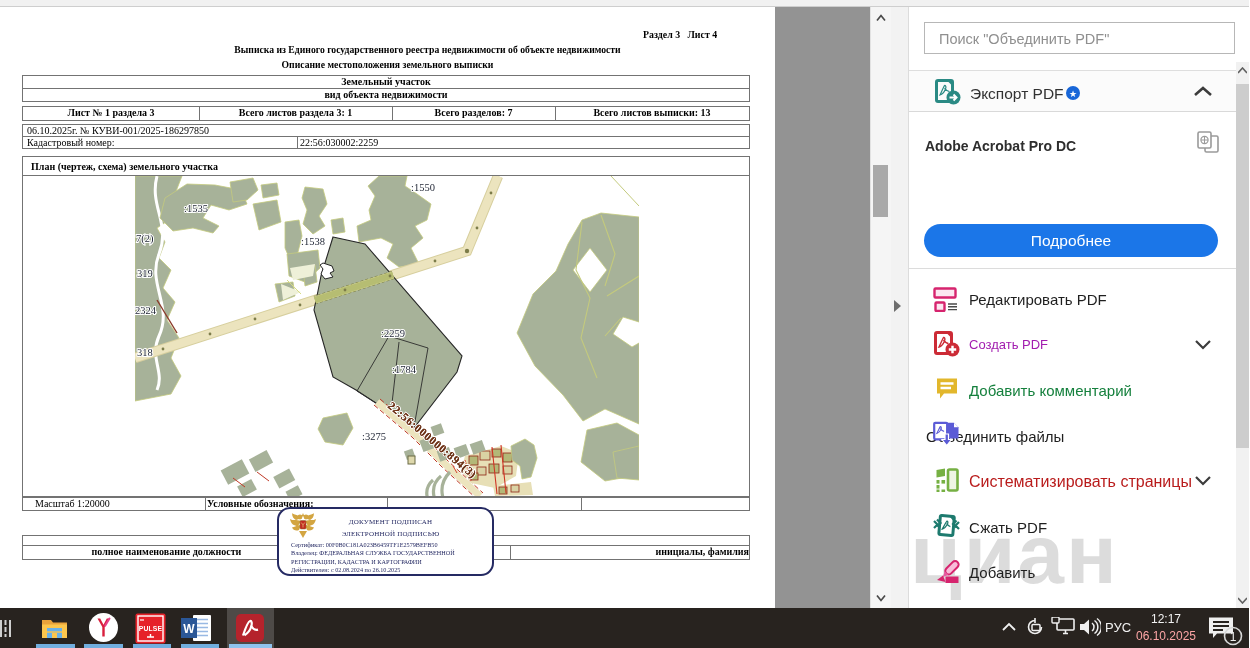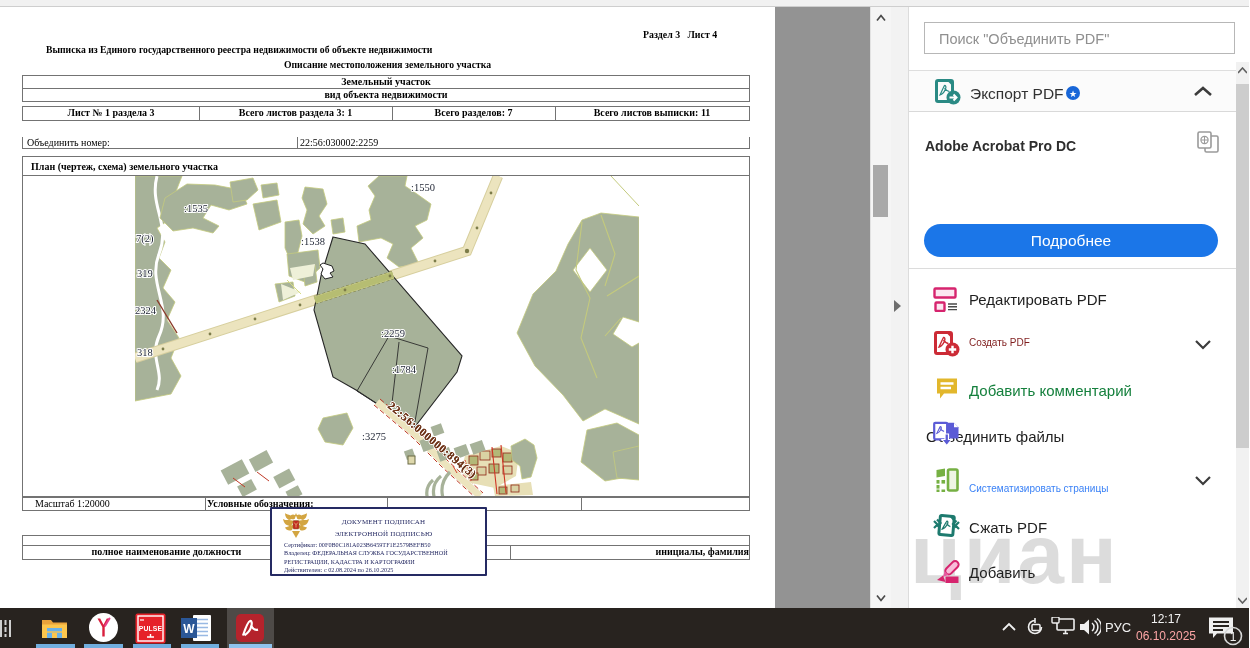--- a/index.html
+++ b/index.html
@@ -14,32 +14,33 @@
 </style>
 </head>
 <body>
 <div id="root">
 
   <div class="abs" style="left:0;top:0;width:1250px;height:6px;background:#f1f1f1;border-bottom:1px solid #cecece;"></div>
 
   <div class="abs" style="left:0;top:7px;width:775px;height:601px;background:#fff;" id="page"></div>
 
   <div class="abs ser b" style="left:643px;top:29px;font-size:9.9px;">Раздел 3&nbsp;&nbsp;&nbsp;Лист 4</div>
-  <div class="abs ser b" style="left:10px;top:44px;width:775px;text-align:left;font-size:9.7px;padding-left:36px;">Выписка из Единого государственного реестра недвижимости об объекте недвижимости</div>
-  <div class="abs ser b" style="left:0;top:58.5px;width:775px;text-align:center;font-size:9.7px;">Описание местоположения земельного участка</div>
+  <div class="abs ser b" style="left:4px;top:44px;width:775px;text-align:center;font-size:9.7px;padding-left:36px;">Выписка из Единого государственного реестра недвижимости об объекте недвижимости</div>
+  <div class="abs ser b" style="left:0;top:58.5px;width:775px;text-align:center;font-size:9.7px;">Описание местоположения земельного выписки</div>
 
   <div class="cell ser b" style="left:22px;top:75px;width:728px;height:14px;font-size:10px;text-align:center;">Земельный участок</div>
   <div class="cell nt ser b" style="left:22px;top:89px;width:728px;height:13px;font-size:10px;text-align:center;">вид объекта недвижимости</div>
 
   <div class="cell ser b" style="left:22px;top:106px;width:178px;height:14.5px;font-size:10px;text-align:center;">Лист № 1 раздела 3</div>
   <div class="cell nl ser b" style="left:199px;top:106px;width:194px;height:14.5px;font-size:10px;text-align:center;">Всего листов раздела 3: 1</div>
   <div class="cell nl ser b" style="left:392px;top:106px;width:164px;height:14.5px;font-size:10px;text-align:center;">Всего разделов: 7</div>
-  <div class="cell nl ser b" style="left:555px;top:106px;width:195px;height:14.5px;font-size:10px;text-align:center;">Всего листов выписки: 11</div>
-
-  <div class="cell nt ser" style="left:22px;top:136.5px;width:276px;height:12.5px;font-size:10px;padding-left:4px;">Объединить номер:</div>
+  <div class="cell nl ser b" style="left:555px;top:106px;width:195px;height:14.5px;font-size:10px;text-align:center;">Всего листов выписки: 13</div>
+
+  <div class="cell ser" style="left:22px;top:124px;width:728px;height:12.5px;font-size:10px;padding-left:4px;">06.10.2025г. № КУВИ-001/2025-186297850</div>
+  <div class="cell nt ser" style="left:22px;top:136.5px;width:276px;height:12.5px;font-size:10px;padding-left:4px;">Кадастровый номер:</div>
   <div class="cell nt nl ser" style="left:297px;top:136.5px;width:453px;height:12.5px;font-size:10px;padding-left:3px;">22:56:030002:2259</div>
 
   <div class="cell ser b" style="left:22px;top:155.5px;width:728px;height:20px;font-size:10px;padding-left:8px;line-height:19px;">План (чертеж, схема) земельного участка</div>
   <div class="cell nt" style="left:22px;top:175.5px;width:728px;height:321.5px;"></div>
 
   <div class="abs" style="left:135px;top:176px;width:504px;height:320px;" id="map">
   <svg width="504" height="320" viewBox="0 0 504 320" style="display:block">
     <defs>
       <style>
         .g{fill:#a7b299;stroke:#c4ca7d;stroke-width:0.8;}
@@ -170,21 +171,21 @@
   <div class="cell ser" style="left:22px;top:497px;width:184px;height:13.5px;font-size:10px;padding-left:12px;">Масштаб 1:20000</div>
   <div class="cell nl ser b" style="left:205px;top:497px;width:183px;height:13.5px;font-size:10px;padding-left:2px;">Условные обозначения:</div>
   <div class="cell nl" style="left:387px;top:497px;width:195px;height:13.5px;"></div>
   <div class="cell nl" style="left:581px;top:497px;width:169px;height:13.5px;"></div>
 
   <div class="cell" style="left:22px;top:535px;width:728px;height:11px;"></div>
   <div class="cell nt ser b" style="left:22px;top:546px;width:289px;height:14px;font-size:10px;text-align:center;">полное наименование должности</div>
   <div class="cell nt nl" style="left:310px;top:546px;width:201px;height:14px;"></div>
   <div class="cell nt nl ser b" style="left:510px;top:546px;width:240px;height:14px;font-size:10px;text-align:right;">инициалы, фамилия</div>
 
-  <div class="abs" style="left:270px;top:507px;width:213px;height:65px;background:#fff;border:2px solid #252a63;border-radius:1px;">
+  <div class="abs" style="left:277px;top:507px;width:213px;height:65px;background:#fff;border:2px solid #252a63;border-radius:13px;">
     <svg class="abs" style="left:10px;top:3px;" width="28" height="28" viewBox="0 0 28 28">
       <g fill="#d3a541">
         <path d="M13,6 C8,2 5,3 3,1 C3,5 5,7 7,8 Z"></path>
         <path d="M15,6 C20,2 23,3 25,1 C25,5 23,7 21,8 Z"></path>
         <path d="M12,9 C7,7 4,9 1,7 C2,12 5,14 9,14 Z"></path>
         <path d="M16,9 C21,7 24,9 27,7 C26,12 23,14 19,14 Z"></path>
         <path d="M12,13 C8,13 5,16 3,15 C4,19 8,19 10,18 Z"></path>
         <path d="M16,13 C20,13 23,16 25,15 C24,19 20,19 18,18 Z"></path>
         <circle cx="11" cy="5" r="2.4"></circle>
           <circle cx="17" cy="5" r="2.4"></circle>
@@ -245,24 +246,24 @@
   <svg class="abs" style="left:1196px;top:130px;" width="25" height="24" viewBox="0 0 25 24">
     <rect x="9" y="6" width="13" height="16" rx="1.5" fill="#fff" stroke="#9a9a9a" stroke-width="1.6"></rect>
     <rect x="2" y="2" width="13" height="16" rx="1.5" fill="#fff" stroke="#9a9a9a" stroke-width="1.6"></rect>
     <circle cx="8.5" cy="10" r="3.6" fill="none" stroke="#9a9a9a" stroke-width="1.2"></circle>
     <path d="M5,10 L12,10 M8.5,6.5 L8.5,13.5" stroke="#9a9a9a" stroke-width="1"></path>
   </svg>
   <div class="abs" style="left:924px;top:224px;width:294px;height:33px;background:#1b76e8;border-radius:17px;text-align:center;line-height:33px;font-size:15.5px;color:#fff;">Подробнее</div>
   <div class="abs" style="left:909px;top:268px;width:341px;height:1px;background:#dcdcdc;"></div>
 
   <div class="abs" style="left:969px;top:291.0px;font-size:15px;color:#1f1f1f;">Редактировать PDF</div>
-  <div class="abs" style="left:969px;top:336.5px;font-size:10px;color:#7f1d1d;">Создать PDF</div>
+  <div class="abs" style="left:969px;top:336.5px;font-size:13px;color:#a21caf;">Создать PDF</div>
   <div class="abs" style="left:969px;top:382.0px;font-size:15px;color:#15803d;">Добавить комментарий</div>
   <div class="abs" style="left:917px;top:427.5px;font-size:15px;color:#1f1f1f;margin-left:9px;">Объединить файлы</div>
-  <div class="abs" style="left:969px;top:483px;font-size:10px;color:#3b82f6;">Систематизировать страницы</div>
+  <div class="abs" style="left:969px;top:473.0px;font-size:16px;color:#b91c1c;">Систематизировать страницы</div>
   <div class="abs" style="left:969px;top:518.5px;font-size:15px;color:#1f1f1f;">Сжать PDF</div>
   <div class="abs" style="left:969px;top:564.0px;font-size:15px;color:#1f1f1f;">Добавить</div>
 
   <svg class="abs" style="left:1194px;top:338px;" width="18" height="14">
       <path d="M2,3 L9,10 L16,3" stroke="#3c3c3c" stroke-width="2.2" fill="none"></path>
     </svg>
   <svg class="abs" style="left:1194px;top:474px;" width="18" height="14">
       <path d="M2,3 L9,10 L16,3" stroke="#3c3c3c" stroke-width="2.2" fill="none"></path>
     </svg>
 

